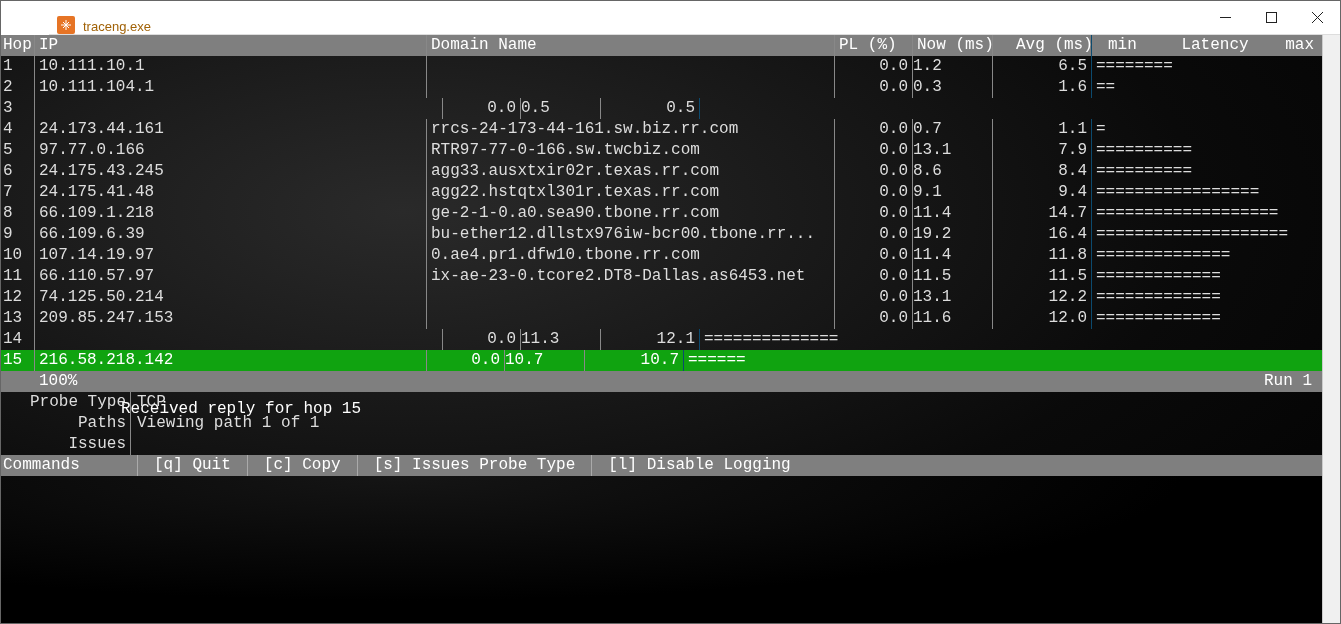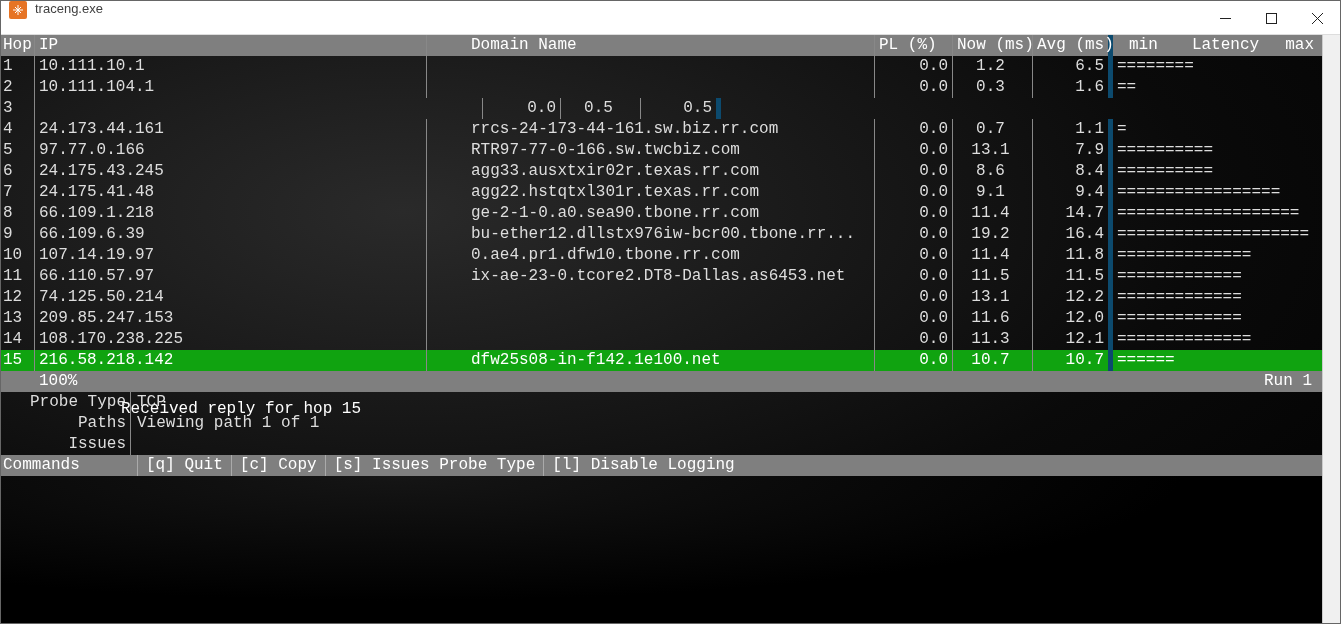--- a/index.html
+++ b/index.html
@@ -1,58 +1,58 @@
 <!DOCTYPE html>
 <html><head>
 <meta charset="utf-8">
 <style>
   * { margin: 0; padding: 0; box-sizing: border-box; }
   html, body { width: 1341px; height: 624px; font-family: "Consolas", "Courier New", monospace; font-size: 16px; overflow: hidden; background: #fff; }
   .window { width: 1341px; height: 624px; display: flex; flex-direction: column; border: 1px solid #666; background: #fff; }
-  .titlebar { height: 34px; background: #fff; display: flex; align-items: flex-start; padding-left: 8px; border-bottom: 1px solid #ddd; font-family: "Segoe UI", sans-serif; font-size: 13px; color: #404040; }
+  .titlebar { height: 34px; background: #fff; display: flex; align-items: flex-end; padding-left: 8px; border-bottom: 1px solid #ddd; font-family: "Segoe UI", sans-serif; font-size: 13px; color: #a16207; margin-left: 48px; }
   .titlebar .icon { width: 18px; height: 18px; background: #e67425; border-radius: 2px; margin-right: 8px; display: flex; align-items: center; justify-content: center; }
   .titlebar .icon svg { width: 12px; height: 12px; }
   .titlebar .spacer { flex: 1; }
   .winbtn { width: 46px; height: 34px; display: flex; align-items: center; justify-content: center; color: #222; font-family: "Segoe UI", sans-serif; }
   .winbtn svg { width: 11px; height: 11px; stroke: #222; stroke-width: 1; fill: none; }
   .client { flex: 1; background: radial-gradient(ellipse at 30% 30%, #2a2a2a 0%, #0a0a0a 60%, #000 100%); color: #ddd; display: flex; }
   .content { flex: 1; display: flex; flex-direction: column; }
   .scrolltrack { width: 18px; background: #f0f0f0; border-left: 1px solid #ccc; }
 
   .row { display: flex; height: 21px; line-height: 21px; white-space: pre; }
   .hdr { background: #7f7f7f; color: #fff; font-weight: 500; }
   .hdr2 { background: #7f7f7f; color: #fff; }
   .sel { background: #10a310; color: #fff; }
 
   .c-hop   { width: 34px;  padding-left: 2px; border-right: 1px solid #888; }
   .c-ip    { width: 392px; padding-left: 4px; border-right: 1px solid #888; overflow:hidden;}
-  .c-dom   { width: 408px; padding-left: 4px; border-right: 1px solid #888; overflow:hidden;margin-left:40px;}
+  .c-dom   { width: 408px; padding-left: 4px; border-right: 1px solid #888; overflow:hidden;}
   .c-pl    { width: 78px;  padding-right: 4px; text-align: right; border-right: 1px solid #888; }
-  .c-now   { width: 80px;  padding-right: 4px; text-align: center; border-right: 1px solid #888; }
-  .c-avg   { width: 80px;  padding-right: 4px; text-align: right; border-right: 5px solid #0c4a6e; }
+  .c-now   { width: 80px;  padding-right: 4px; text-align: left; border-right: 1px solid #888; }
+  .c-avg   { width: 80px;  padding-right: 4px; text-align: right; border-right: 1px solid #0c4a6e; margin-left: 19px; }
   .c-lat   { flex: 1; padding-left: 4px; overflow: hidden; }
 
   .hdr .c-pl, .hdr .c-now, .hdr .c-avg { text-align: left; padding-left: 4px; }
   .hdr .c-lat { display:flex; }
   .hdr .c-lat .min { padding-left: 12px; }
   .hdr .c-lat .mid { flex:1; text-align:center; padding-left:8px;}
   .hdr .c-lat .max { padding-right: 8px; }
 
   .status { display:flex; }
   .status .pct { width: 120px; padding-left: 38px; }
   .status .msg { flex:1;margin-top:28px; }
   .status .run { padding-right: 10px; }
 
   .footer { background: transparent; font-family: Liberation Mono, monospace; }
   .footer .lbl { width: 130px; text-align: right; padding-right: 4px; border-right: 1px solid #888; }
   .footer .val { padding-left: 6px; flex:1; }
 
   .cmdbar { background: #7f7f7f; color: #fff; }
   .cmdbar .label { width: 136px; padding-left: 2px; }
-  .cmdbar .cmd { padding: 0 8px; border-left: 1px solid #aaa; }
+  .cmdbar .cmd { padding: 0 16px; border-left: 1px solid #aaa; }
 
   .rest { flex:1; background: radial-gradient(ellipse at 30% 0%, #151515 0%, #000 60%); }
 </style>
 </head>
 <body>
 
 <div class="window">
   <div class="titlebar">
     <div class="icon">
       <svg viewBox="0 0 12 12">
@@ -102,22 +102,22 @@
           <div class="row"><div class="c-hop">4</div><div class="c-ip">24.173.44.161</div><div class="c-dom">rrcs-24-173-44-161.sw.biz.rr.com</div><div class="c-pl">0.0</div><div class="c-now">0.7</div><div class="c-avg">1.1</div><div class="c-lat">=</div></div>
           <div class="row"><div class="c-hop">5</div><div class="c-ip">97.77.0.166</div><div class="c-dom">RTR97-77-0-166.sw.twcbiz.com</div><div class="c-pl">0.0</div><div class="c-now">13.1</div><div class="c-avg">7.9</div><div class="c-lat">==========</div></div>
           <div class="row"><div class="c-hop">6</div><div class="c-ip">24.175.43.245</div><div class="c-dom">agg33.ausxtxir02r.texas.rr.com</div><div class="c-pl">0.0</div><div class="c-now">8.6</div><div class="c-avg">8.4</div><div class="c-lat">==========</div></div>
           <div class="row"><div class="c-hop">7</div><div class="c-ip">24.175.41.48</div><div class="c-dom">agg22.hstqtxl301r.texas.rr.com</div><div class="c-pl">0.0</div><div class="c-now">9.1</div><div class="c-avg">9.4</div><div class="c-lat">=================</div></div>
           <div class="row"><div class="c-hop">8</div><div class="c-ip">66.109.1.218</div><div class="c-dom">ge-2-1-0.a0.sea90.tbone.rr.com</div><div class="c-pl">0.0</div><div class="c-now">11.4</div><div class="c-avg">14.7</div><div class="c-lat">===================</div></div>
           <div class="row"><div class="c-hop">9</div><div class="c-ip">66.109.6.39</div><div class="c-dom">bu-ether12.dllstx976iw-bcr00.tbone.rr...</div><div class="c-pl">0.0</div><div class="c-now">19.2</div><div class="c-avg">16.4</div><div class="c-lat">====================</div></div>
           <div class="row"><div class="c-hop">10</div><div class="c-ip">107.14.19.97</div><div class="c-dom">0.ae4.pr1.dfw10.tbone.rr.com</div><div class="c-pl">0.0</div><div class="c-now">11.4</div><div class="c-avg">11.8</div><div class="c-lat">==============</div></div>
           <div class="row"><div class="c-hop">11</div><div class="c-ip">66.110.57.97</div><div class="c-dom">ix-ae-23-0.tcore2.DT8-Dallas.as6453.net</div><div class="c-pl">0.0</div><div class="c-now">11.5</div><div class="c-avg">11.5</div><div class="c-lat">=============</div></div>
           <div class="row"><div class="c-hop">12</div><div class="c-ip">74.125.50.214</div><div class="c-dom"></div><div class="c-pl">0.0</div><div class="c-now">13.1</div><div class="c-avg">12.2</div><div class="c-lat">=============</div></div>
           <div class="row"><div class="c-hop">13</div><div class="c-ip">209.85.247.153</div><div class="c-dom"></div><div class="c-pl">0.0</div><div class="c-now">11.6</div><div class="c-avg">12.0</div><div class="c-lat">=============</div></div>
-          <div class="row"><div class="c-hop">14</div><div class="c-ip">108.170.238.225</div><div class="c-dom"></div><div class="c-pl">0.0</div><div class="c-now">11.3</div><div class="c-avg">12.1</div><div class="c-lat">==============</div></div>
-          <div class="row sel"><div class="c-hop">15</div><div class="c-ip">216.58.218.142</div><div class="c-dom">dfw25s08-in-f142.1e100.net</div><div class="c-pl">0.0</div><div class="c-now">10.7</div><div class="c-avg">10.7</div><div class="c-lat">======</div></div>
+          <div class="row"><div class="c-hop">14</div><div class="c-dom"></div><div class="c-pl">0.0</div><div class="c-now">11.3</div><div class="c-avg">12.1</div><div class="c-lat">==============</div></div>
+          <div class="row sel"><div class="c-hop">15</div><div class="c-ip">216.58.218.142</div><div class="c-pl">0.0</div><div class="c-now">10.7</div><div class="c-avg">10.7</div><div class="c-lat">======</div></div>
         </div>
 
       <div class="row hdr2 status">
         <div class="pct">100%</div>
         <div class="msg">Received reply for hop 15</div>
         <div class="run">Run 1</div>
       </div>
 
       <div class="row footer">
         <div class="lbl">Probe Type</div>

